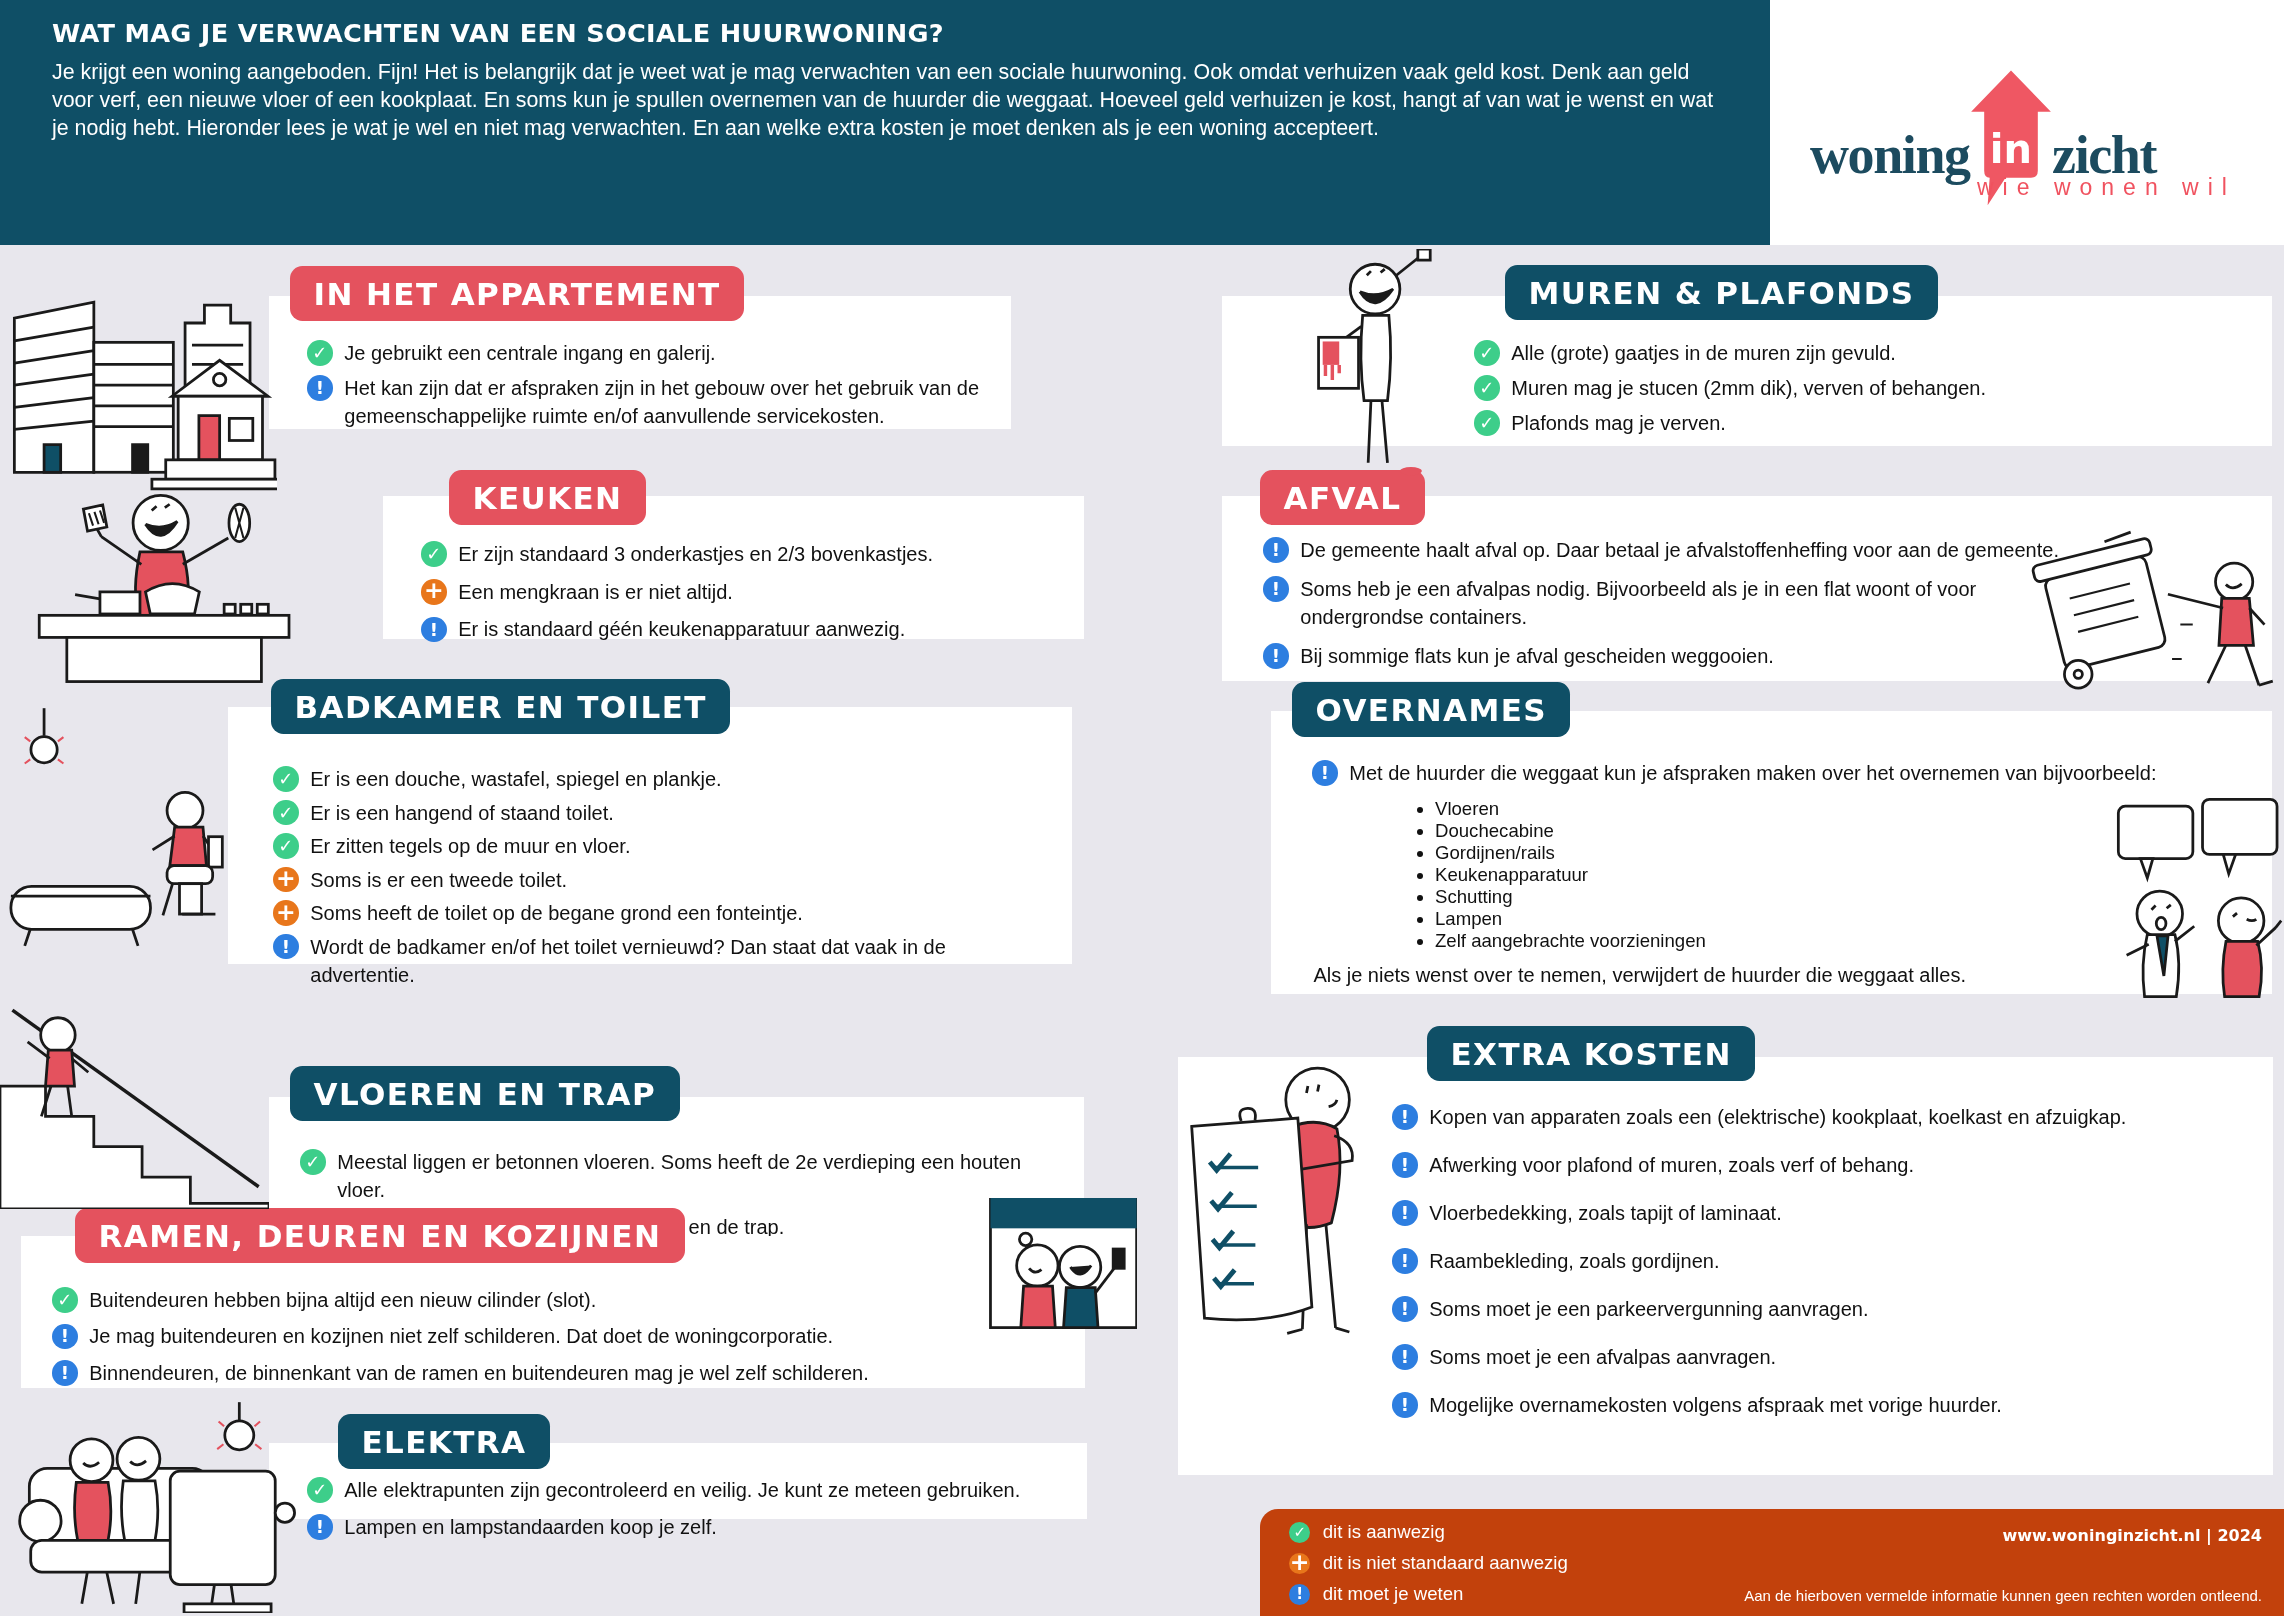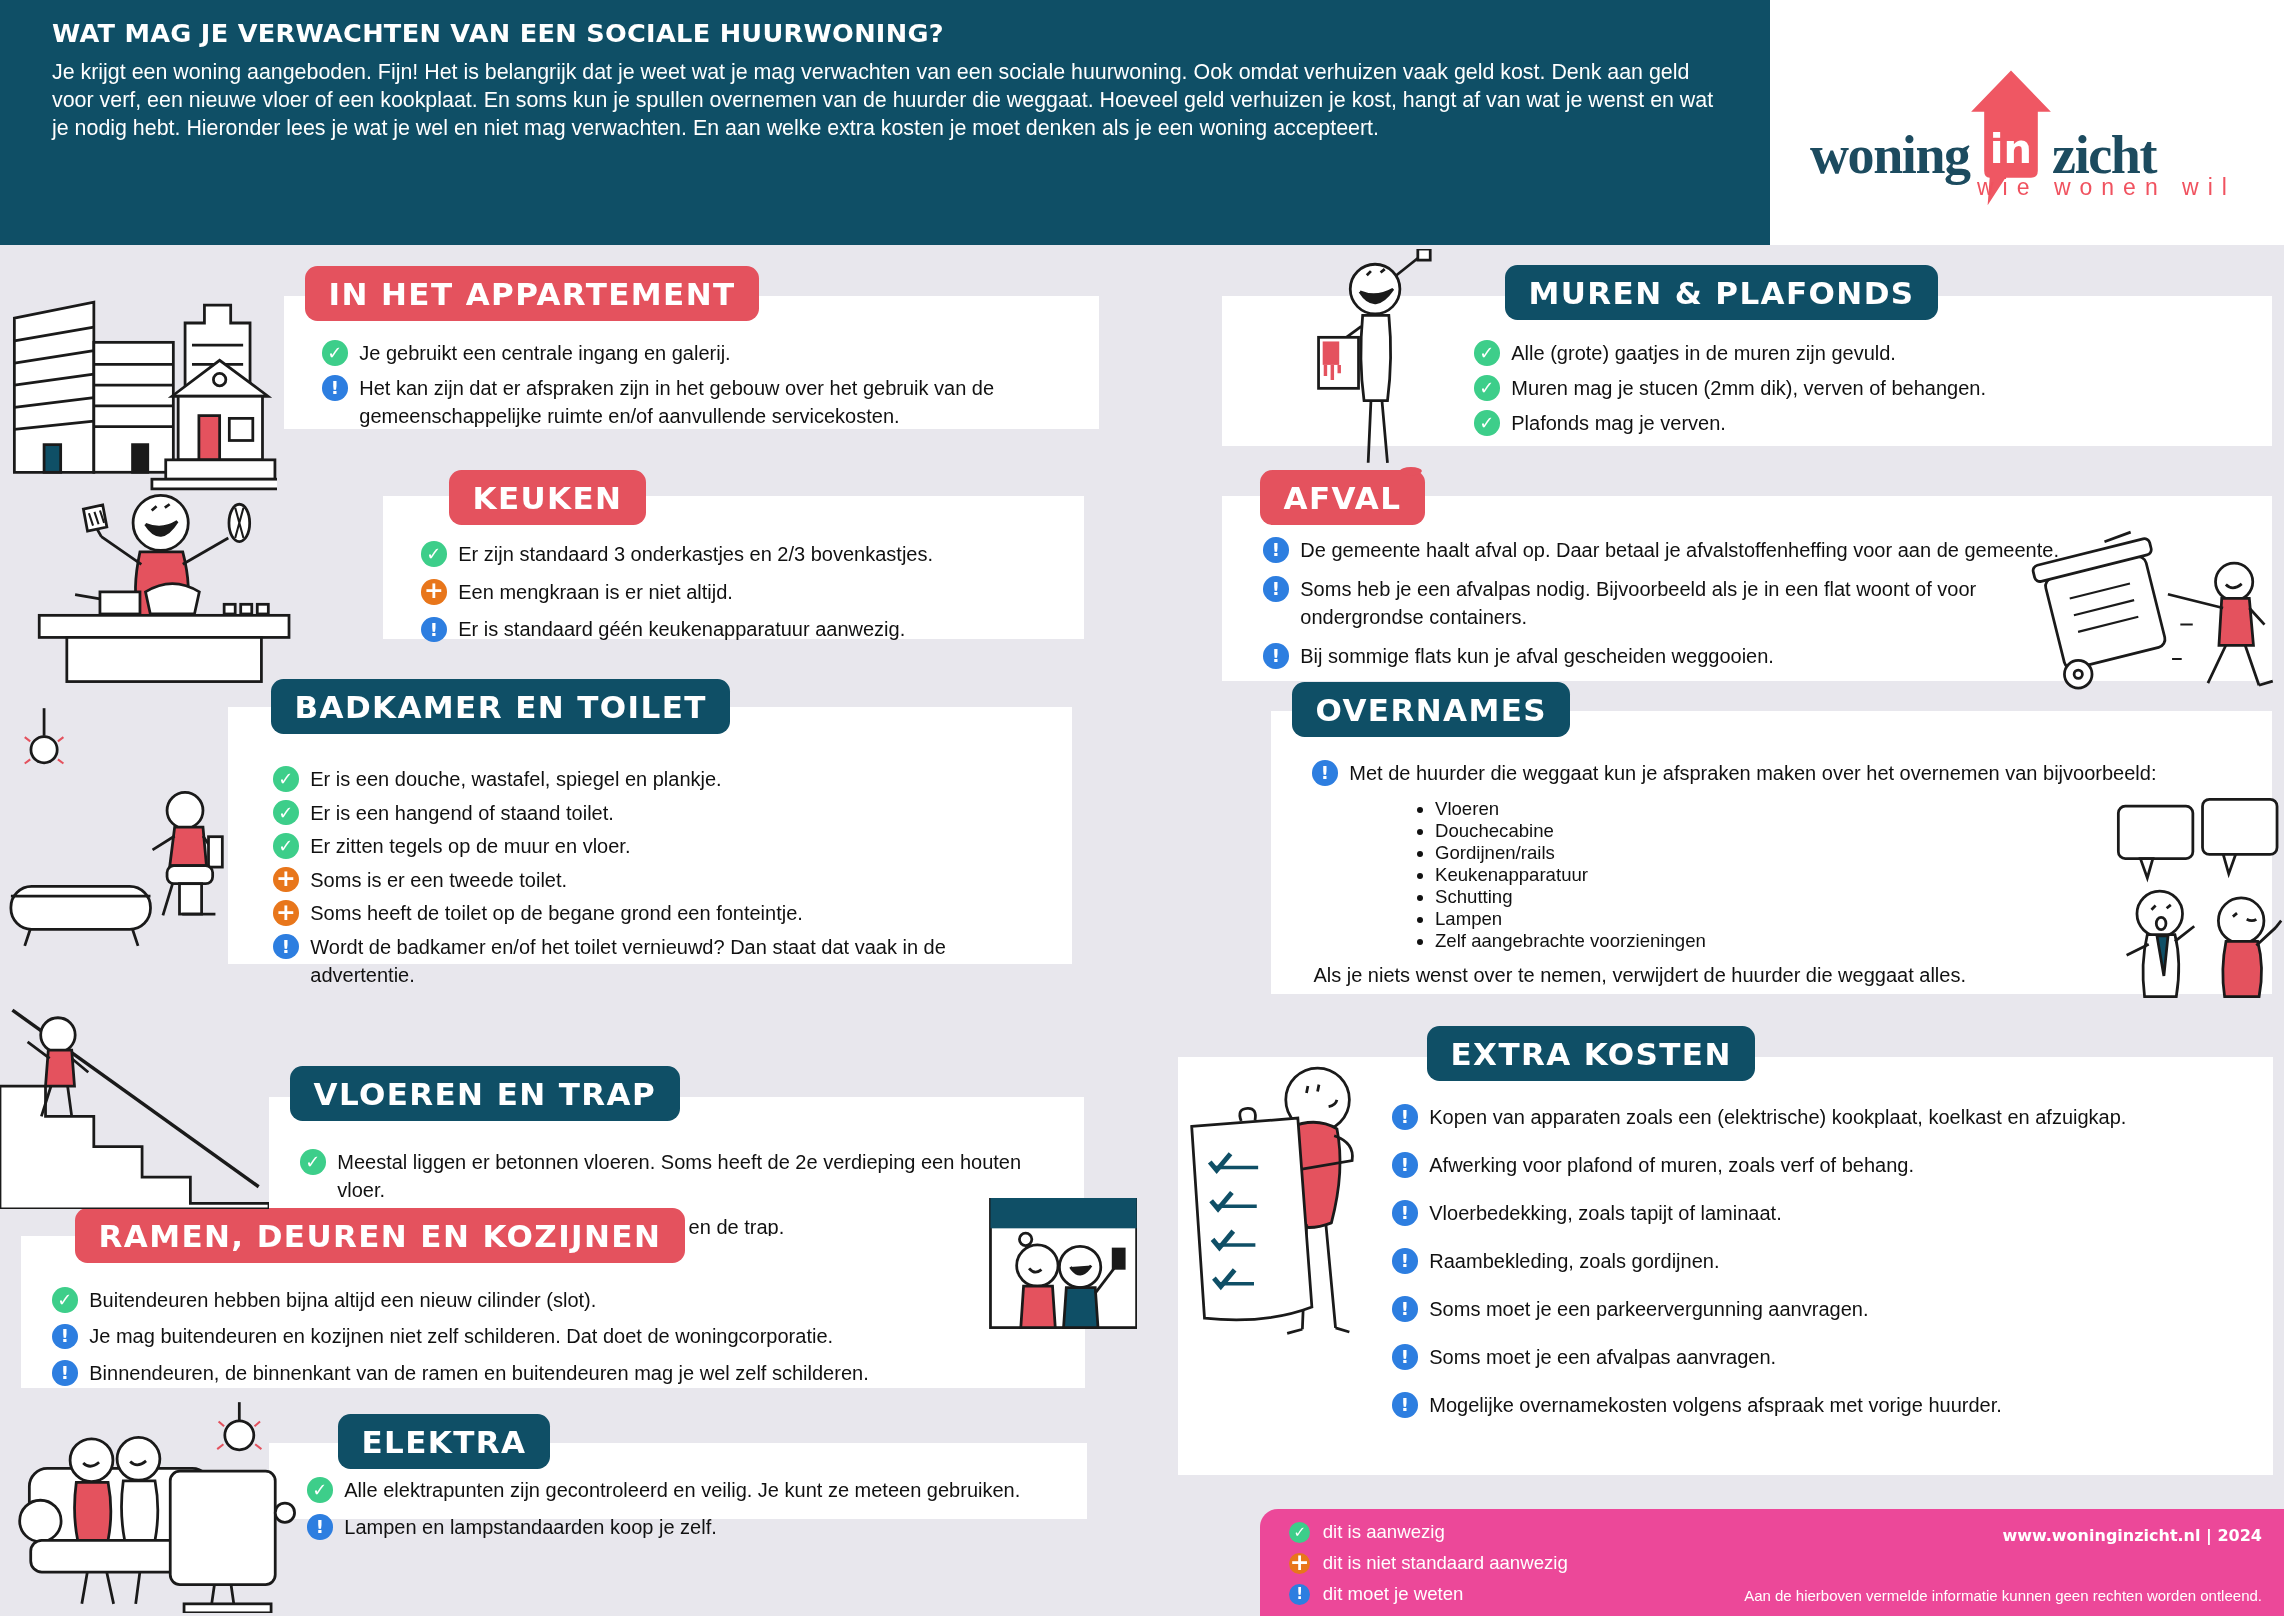--- a/index.html
+++ b/index.html
@@ -30,21 +30,21 @@
   .icon{flex:none;width:25.6px;height:25.6px;border-radius:50%;display:flex;align-items:center;
         justify-content:center;color:#fff;font-weight:700;margin-top:1.4px;
         font-family:"DejaVu Sans",sans-serif;font-size:18px;}
   .icon[data-icon="check"]{background:#3DCE8A;}
   .icon[data-icon="check"]::before{content:"✓";}
   .icon[data-icon="plus"]{background:#E8761B;}
   .icon[data-icon="plus"]::before{content:"+";font-size:23.5px;line-height:0;margin-top:-2.8px;}
   .icon[data-icon="exclaim"]{background:#2D7EE0;}
   .icon[data-icon="exclaim"]::before{content:"!";}
   
-  #sec0{left:269px;top:296px;width:815px;height:133px;padding:43px 28px 7px 38px;margin-left:15px;}
+  #sec0{left:269px;top:296px;width:742px;height:133px;padding:43px 28px 7px 38px;}
   #sec0 .badge{left:21px;top:-30px;}
   #sec0 .items{gap:7px;}
   #sec0 .item:nth-child(2) .item-text{max-width:684px;}
   #sec1{left:383px;top:496px;width:701px;height:143px;padding:44px 28px 14px 38px;}
   #sec1 .badge{left:66px;top:-26px;}
   #sec1 .items{gap:9.7px;}
   #sec2{left:228px;top:707px;width:844px;height:257px;padding:58px 21px 14px 45px;}
   #sec2 .badge{left:43px;top:-28px;}
   #sec2 .items{gap:5.5px;}
   #sec2 .item:nth-child(6) .item-text{max-width:666px;}
@@ -65,21 +65,21 @@
   #sec7 .items{gap:11px;}
   #sec7 .item:nth-child(2) .item-text{max-width:760px;}
   #sec8{left:1271px;top:711px;width:1001px;height:283px;padding:48px 21px 14px 41px;}
   #sec8 .badge{left:21px;top:-29px;}
   #sec8 .bullets{margin:11px 0 0 0;padding-left:123px;list-style:disc;font-size:18.6px;line-height:22px;}
   #sec8 .note{margin-top:9.7px;font-size:20px;line-height:26px;padding-left:1.4px;}
   #sec9{left:1178px;top:1057px;width:1095px;height:418px;padding:46px 14px 14px 214px;}
   #sec9 .badge{left:249px;top:-31px;}
   #sec9 .items{gap:20px;}
   
-  .footer{position:absolute;left:1260px;top:1509px;width:1024px;height:107px;background:#ec4899;
+  .footer{position:absolute;left:1260px;top:1509px;width:1024px;height:107px;background:#c2410c;
         border-radius:18px 0 0 0;z-index:3;}
   .legend{position:absolute;left:29px;top:12.4px;display:flex;flex-direction:column;gap:9px;}
   .legend-row{display:flex;align-items:center;gap:12.4px;color:#fff;font-size:18.6px;}
   .legend-row .icon{width:21.4px;height:21.4px;font-size:15px;margin-top:0;}
   .footer-site{position:absolute;right:22px;top:16.6px;color:#fff;font-size:16px;font-weight:700;
         font-family:"DejaVu Sans",sans-serif;}
   .footer-disclaimer{position:absolute;right:22px;bottom:12.4px;color:#fff;font-size:15px;}
   
   .ill{position:absolute;z-index:2;pointer-events:none;}
   .ill svg{display:block;}

